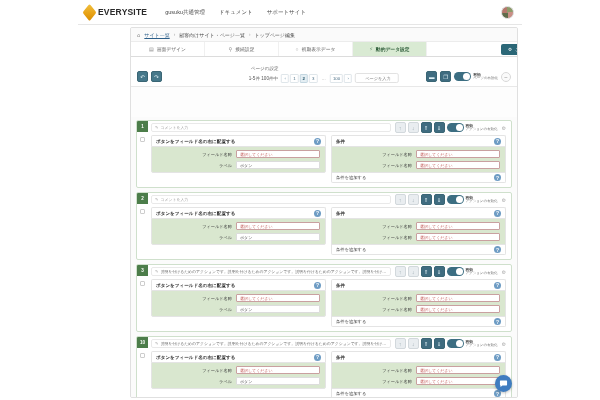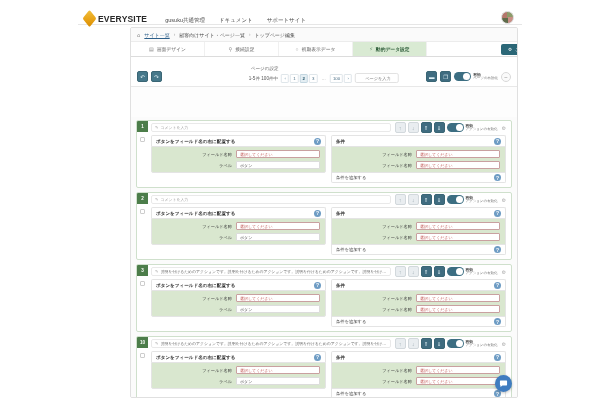--- a/index.html
+++ b/index.html
@@ -22,21 +22,21 @@
     position: absolute;
     left: 78px; top: 0; right: 78px; bottom: 0;
     background: #ffffff;
     overflow: hidden;
   }
 
   
   .topnav {
     height: 25px;
     display: flex;
-    align-items: flex-end;
+    align-items: center;
     padding: 0 8px 0 6px;
     background: #ffffff;
     border-bottom: 1px solid #e6e6e6;
   }
   .logo { display: flex; align-items: center; gap: 3px; }
   .logo-mark {
     width: 11px; height: 11px;
     background: linear-gradient(135deg,#f0c040 0%,#e8a317 55%,#d88c00 100%);
     transform: rotate(45deg) skew(6deg,6deg);
     border-radius: 1.5px;

